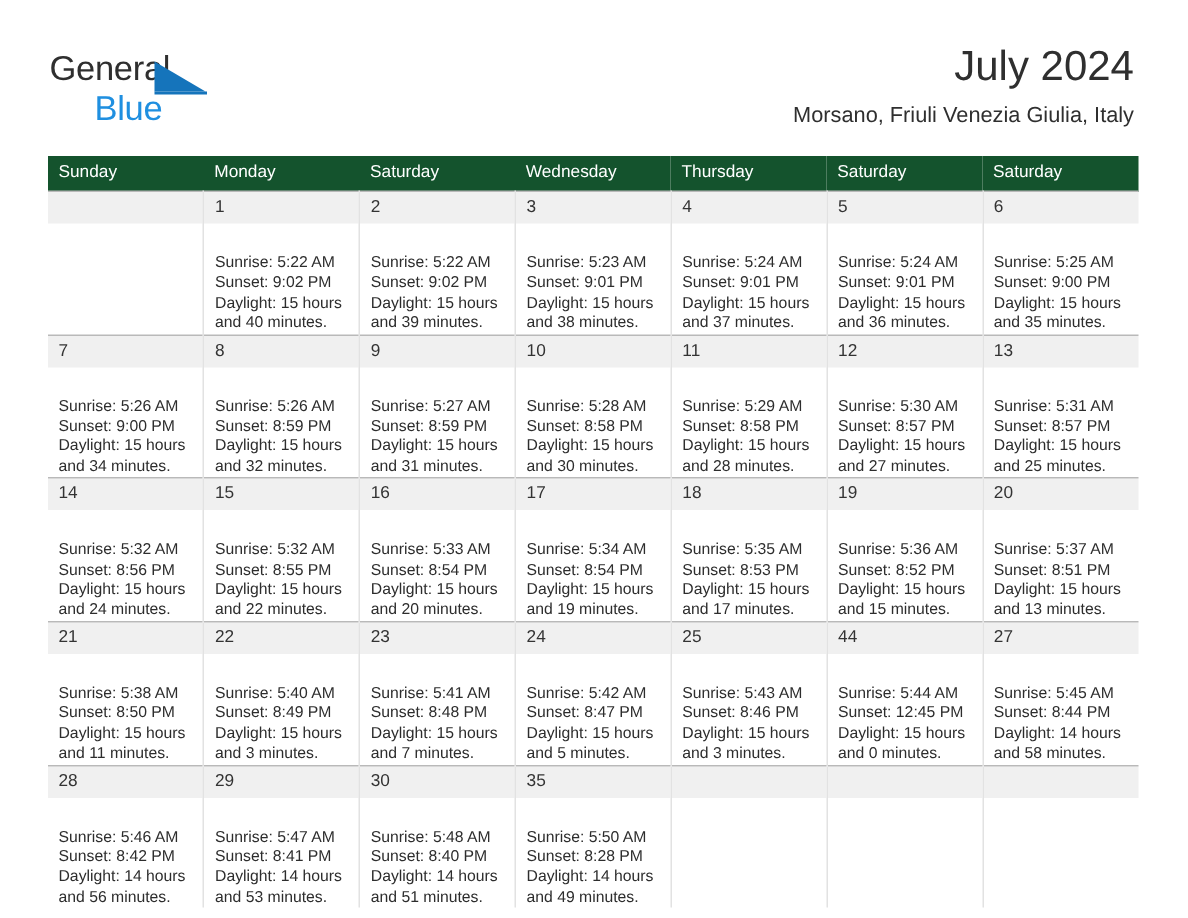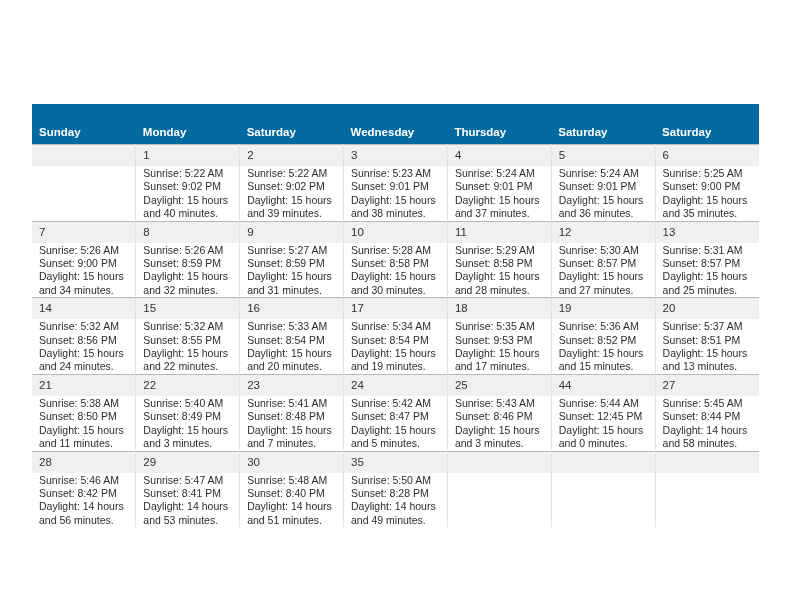--- a/index.html
+++ b/index.html
@@ -95,26 +95,26 @@
   
   .calendar {
     position: absolute;
     left: 32px;
     top: 104px;
     width: 727px;
     border-collapse: collapse;
     table-layout: fixed;
   }
   .calendar th {
-    background: #0369a1;
+    background: #14532d;
     color: #ffffff;
     font-size: 11.5px;
-    font-weight: bold;
+    font-weight: normal;
     text-align: left;
-    padding: 21px 0 5px 7px;
+    padding: 4px 0 5px 7px;
     height: 14px;
     border: none;
   }
   .calendar td {
     vertical-align: top;
     padding: 0;
     height: 74px;
     border-top: 1px solid #c8c8c8;
     border-right: 1px solid #e2e2e2;
     background: #ffffff;
@@ -130,32 +130,47 @@
     line-height: 13px;
     padding: 4px 0 4px 7px;
     min-height: 13px;
   }
   .daynum.empty {
     background: #f0f0f0;
     color: transparent;
   }
   .cell-blank .daynum { background: #f0f0f0; }
   .info {
-    padding: 1px 5px 0 7px;
+    padding: 20px 5px 0 7px;
     font-size: 10.5px;
     line-height: 13.4px;
     color: #2d2d2d;
   }
   .info div { white-space: nowrap; }
 </style>
 </head>
 <body>
 
 <div class="page">
 
+  <div class="top">
+
+    <div class="logo">
+      <span class="logo-general">General</span>
+      <span class="logo-tri"></span>
+      <span class="logo-bar"></span>
+      <span class="logo-blue">Blue</span>
+    </div>
+
+    <div class="title-block">
+      <h1 class="cal-title">July 2024</h1>
+      <h2 class="cal-subtitle">Morsano, Friuli Venezia Giulia, Italy</h2>
+    </div>
+
+  </div>
 
   <table class="calendar">
     <thead>
       <tr>
         <th>Sunday</th>
         <th>Monday</th>
         <th>Saturday</th>
         <th>Wednesday</th>
         <th>Thursday</th>
         <th>Saturday</th>
@@ -321,21 +336,21 @@
               <div>Sunrise: 5:34 AM</div>
               <div>Sunset: 8:54 PM</div>
               <div>Daylight: 15 hours</div>
               <div>and 19 minutes.</div>
             </div>
           </td>
           <td>
             <span class="daynum">18</span>
             <div class="info">
               <div>Sunrise: 5:35 AM</div>
-              <div>Sunset: 9:53 PM</div>
+              <div>Sunset: 8:53 PM</div>
               <div>Daylight: 15 hours</div>
               <div>and 17 minutes.</div>
             </div>
           </td>
           <td>
             <span class="daynum">19</span>
             <div class="info">
               <div>Sunrise: 5:36 AM</div>
               <div>Sunset: 8:52 PM</div>
               <div>Daylight: 15 hours</div>

